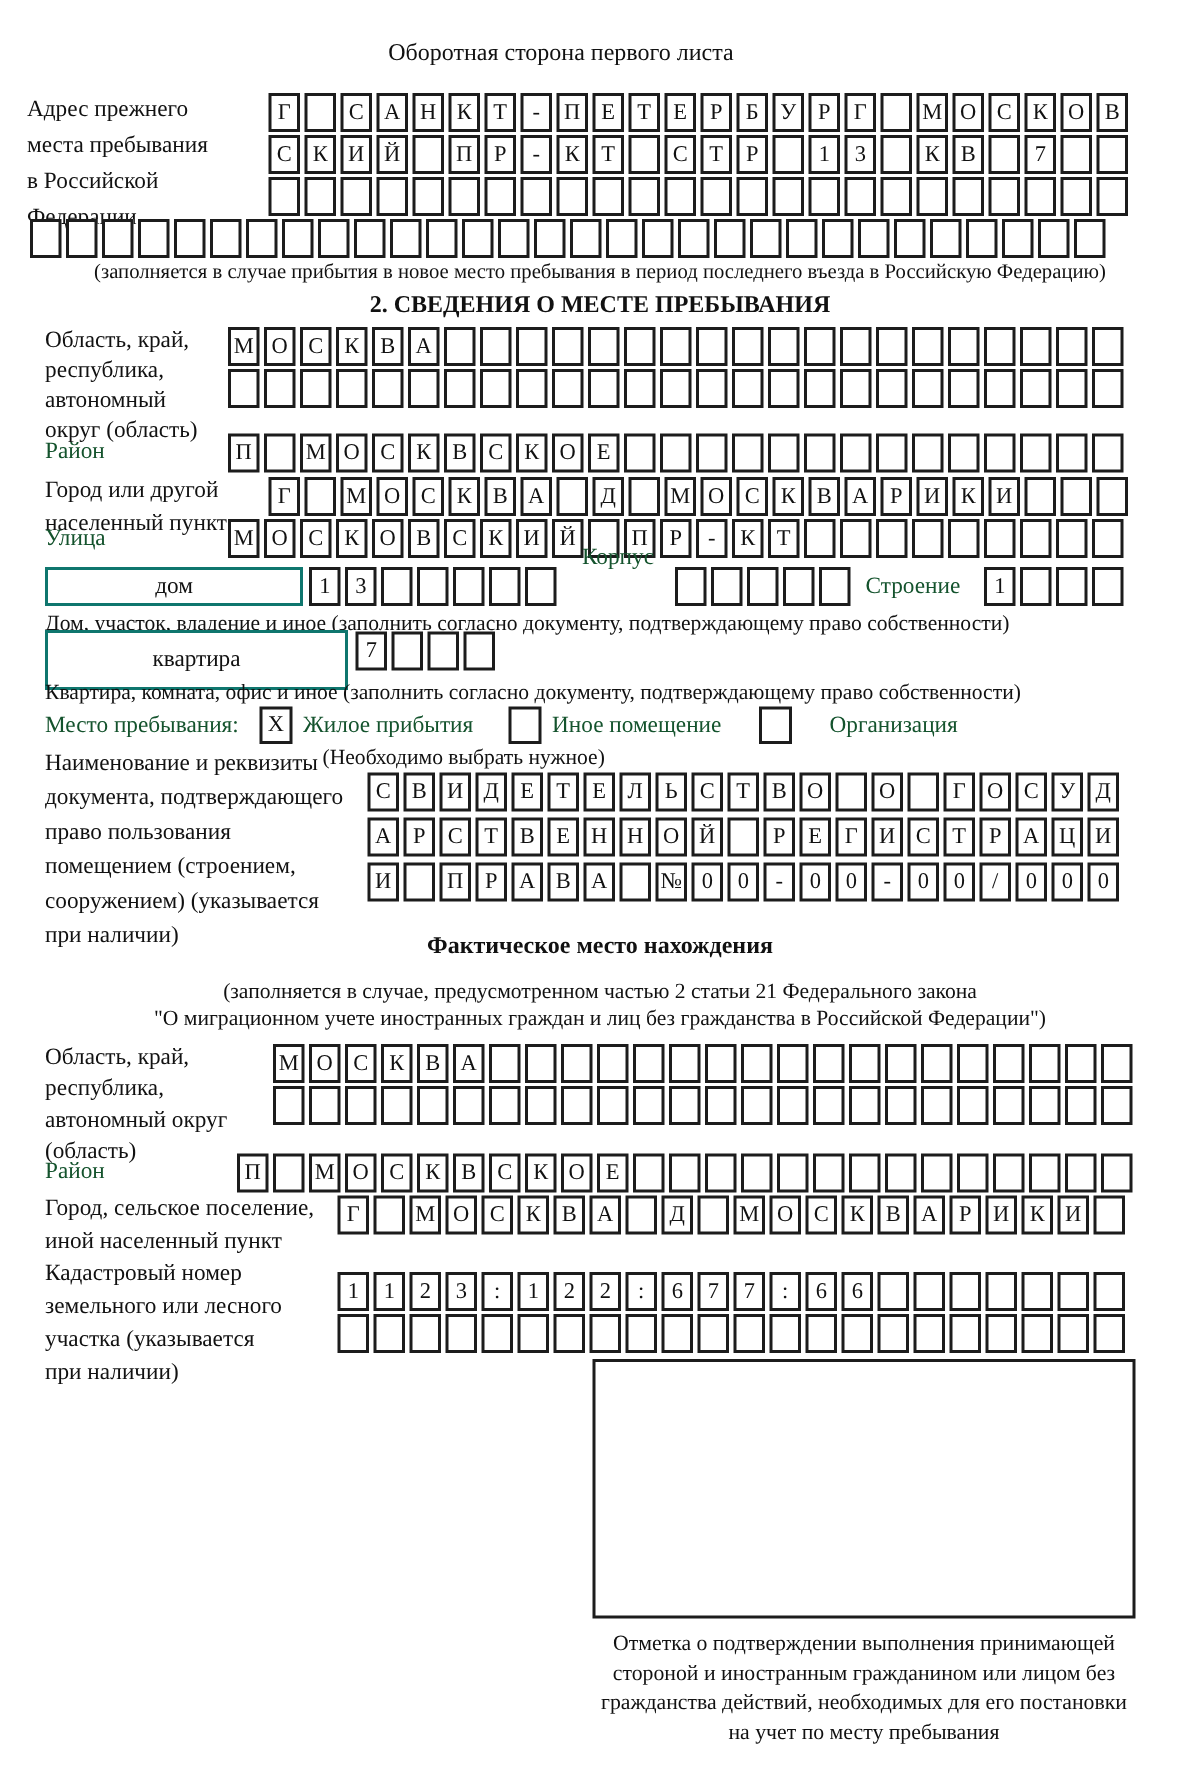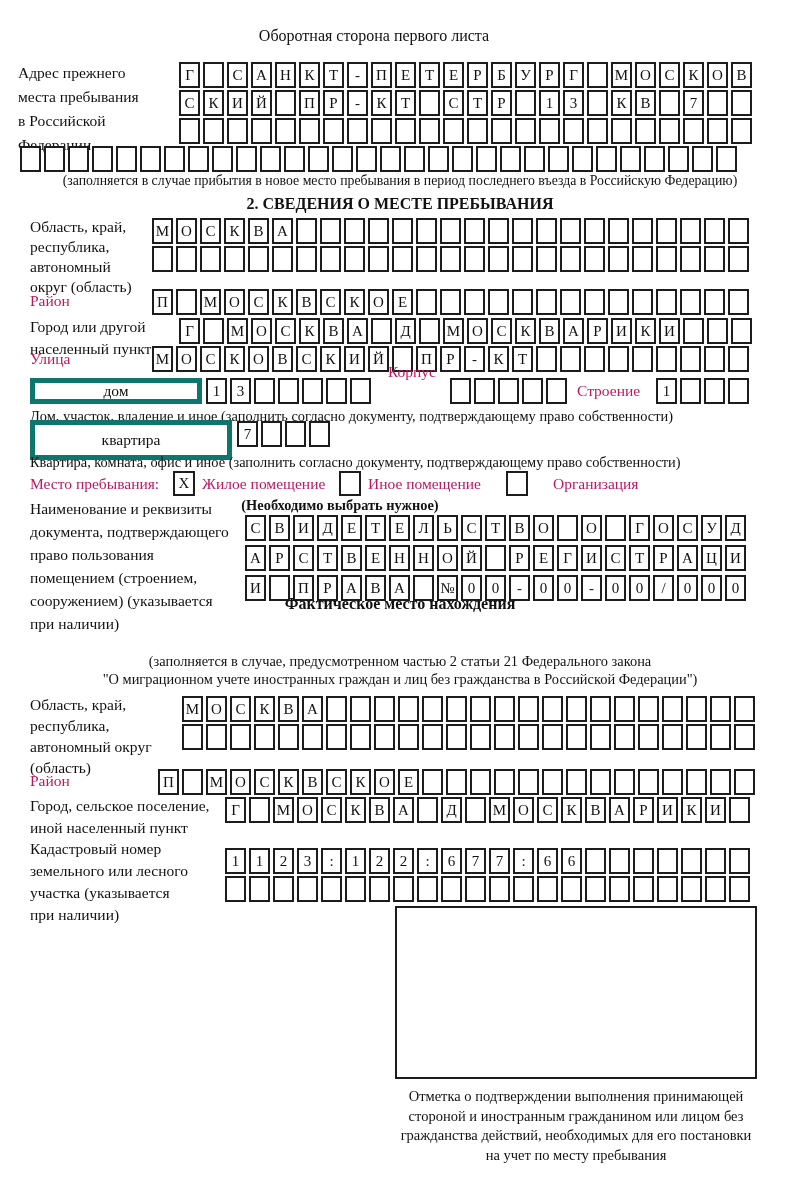--- a/index.html
+++ b/index.html
@@ -3,32 +3,32 @@
 <meta charset="utf-8">
 <style>
   * { margin:0; padding:0; box-sizing:border-box; }
   html,body { background:#ffffff; }
   body {
     width:800px; height:1180px; position:relative;
     font-family:"Liberation Serif","DejaVu Serif",serif;
     color:#111;
   }
   .abs { position:absolute; }
-  .lbl { font-size:15.5px; line-height:1.0; color:#be185d; }
+  .lbl { font-size:15.5px; line-height:1.0; color:#14532d; }
   .lines { font-size:15.5px; color:#111; }
   .boxrow { display:flex; }
   .cell {
     width:21px; height:26px; flex:0 0 auto;
     border:2px solid #1c1c1c; margin-right:3px;
     display:flex; align-items:center; justify-content:center;
     font-size:15px; line-height:1; background:#fff;
   }
   .cell:last-child { margin-right:0; }
   .bigbox {
-    border:5px solid #0f766e; background:#fff;
+    border:2px solid #0f766e; background:#fff;
     display:flex; align-items:center; justify-content:center;
     font-size:15.5px;
   }
   .chk {
     width:22px; height:25px; border:2px solid #1c1c1c; background:#fff;
     display:flex; align-items:center; justify-content:center;
     font-size:15px;
   }
   .title { font-weight:bold; font-size:16px; width:800px; text-align:center; }
   .smallnote { font-size:13.8px; width:800px; text-align:center; }
@@ -337,26 +337,26 @@
 <div class="abs boxrow" style="left:237px; top:421px;">
     <div class="cell">7</div>
     <div class="cell"></div>
     <div class="cell"></div>
     <div class="cell"></div>
   </div>
 <div class="abs fieldnote" style="left:30px; top:454px;">Квартира, комната, офис и иное (заполнить согласно документу, подтверждающему право собственности)</div>
 
 <div class="abs lbl" style="left:30px; top:476px;">Место пребывания:</div>
 <div class="abs chk" style="left:173px; top:471px;">X</div>
-<div class="abs lbl" style="left:202px; top:476px;">Жилое помещение</div>
+<div class="abs lbl" style="left:202px; top:476px;">Жилое прибытия</div>
 <div class="abs chk" style="left:339px; top:471px;"></div>
 <div class="abs lbl" style="left:368px; top:476px;">Иное помещение</div>
 <div class="abs chk" style="left:506px; top:471px;"></div>
 <div class="abs lbl" style="left:553px; top:476px;">Организация</div>
-<div class="abs fieldnote" style="left:215px; top:497px; width:250px; text-align:center;font-weight:bold;">(Необходимо выбрать нужное)</div>
+<div class="abs fieldnote" style="left:215px; top:497px; width:250px; ">(Необходимо выбрать нужное)</div>
 
 <div class="abs lines lh23" style="left:30px; top:497px;">Наименование и реквизиты<br>документа, подтверждающего<br>право пользования<br>помещением (строением,<br>сооружением) (указывается<br>при наличии)</div>
 <div class="abs boxrow" style="left:245px; top:515px;">
     <div class="cell">С</div>
     <div class="cell">В</div>
     <div class="cell">И</div>
     <div class="cell">Д</div>
     <div class="cell">Е</div>
     <div class="cell">Т</div>
     <div class="cell">Е</div>
@@ -415,21 +415,21 @@
     <div class="cell">0</div>
     <div class="cell">-</div>
     <div class="cell">0</div>
     <div class="cell">0</div>
     <div class="cell">/</div>
     <div class="cell">0</div>
     <div class="cell">0</div>
     <div class="cell">0</div>
   </div>
 
-<div class="abs title" style="top:595px; left:0;text-align:center;">Фактическое место нахождения</div>
+<div class="abs title" style="top:622px; left:0;text-align:center;">Фактическое место нахождения</div>
 <div class="abs smallnote" style="top:653px; left:0; font-size:14.4px;">(заполняется в случае, предусмотренном частью 2 статьи 21 Федерального закона</div>
 <div class="abs smallnote" style="top:671px; left:0; font-size:14.4px;">"О миграционном учете иностранных граждан и лиц без гражданства в Российской Федерации")</div>
 
 <div class="abs lines lh21" style="left:30px; top:694px;">Область, край,<br>республика,<br>автономный округ<br>(область)</div>
 <div class="abs boxrow" style="left:182px; top:696px;">
     <div class="cell">М</div>
     <div class="cell">О</div>
     <div class="cell">С</div>
     <div class="cell">К</div>
     <div class="cell">В</div>

